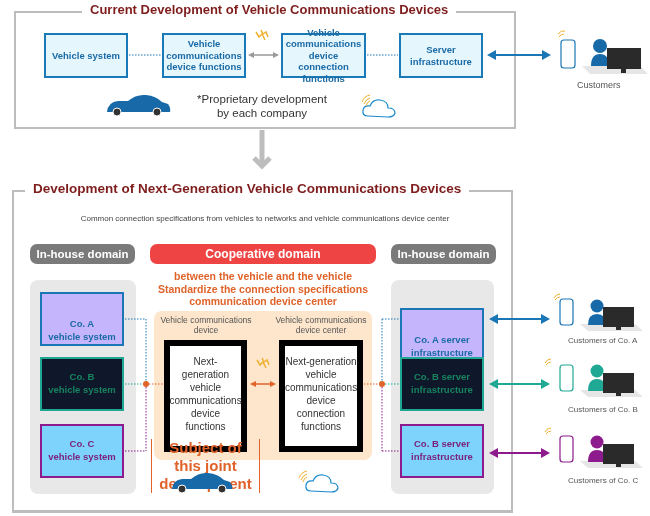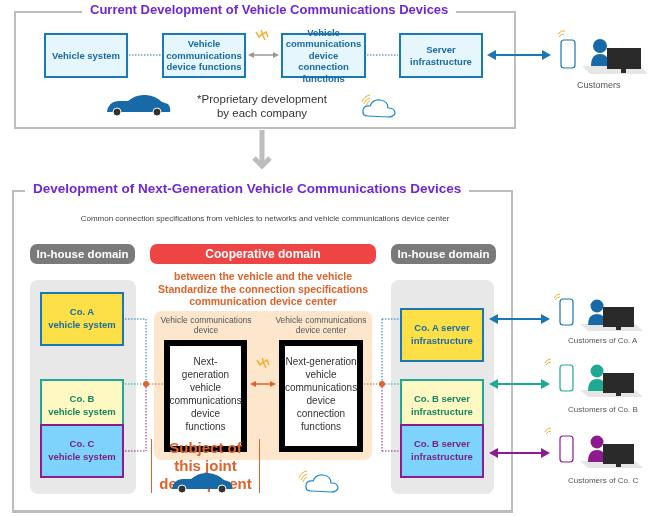--- a/index.html
+++ b/index.html
@@ -2,32 +2,32 @@
 <html><head>
 <meta charset="utf-8">
 <style>
   * { box-sizing: border-box; margin: 0; padding: 0; }
   html, body { width: 650px; height: 516px; background: #ffffff; overflow: hidden; }
   body { position: relative; font-family: "Liberation Sans", "DejaVu Sans", sans-serif; color: #333; }
   .abs { position: absolute; }
 
   
   .frame { position: absolute; border: 2px solid #bdbdbd; }
-  .frame-title { position: absolute; background: #fff; font-weight: bold; color: #6d28d9; white-space: nowrap; padding: 0 8px; text-align: center; }
+  .frame-title { position: absolute; background: #fff; font-weight: bold; color: #7f1d1d; white-space: nowrap; padding: 0 8px; text-align: center; }
 
   .box { position: absolute; display: flex; align-items: center; justify-content: center; text-align: center; font-weight: bold; line-height: 1.2; }
   .box-blue { background: #e6f6fd; border: 2px solid #1a7ab8; color: #1a6aa5; font-size: 9.5px; }
 
   .pill { position: absolute; color: #fff; font-weight: bold; display: flex; align-items: center; justify-content: center; border-radius: 7px; }
 
   .panel { position: absolute; background: #e8e8e8; border-radius: 8px; }
 
   .co-box { position: absolute; display: flex; align-items: center; justify-content: center; text-align: center; font-weight: bold; font-size: 9.5px; line-height: 1.35; }
-  .co-a { background: #fde047; border: 2px solid #1a76b5; color: #1a6aa5; }
-  .co-b { background: #fef9c3; border: 2px solid #1fa994; color: #17845f; margin-top: 22px; }
+  .co-a { background: #c4b5fd; border: 2px solid #1a76b5; color: #1a6aa5; align-items: flex-end; }
+  .co-b { background: #0f172a; border: 2px solid #1fa994; color: #17845f; }
   .co-c { background: #7dd3fc; border: 2px solid #8e1b8e; color: #7a1f7a; }
 
   .coop-bg { position: absolute; background: #fde6cc; border-radius: 8px; }
   .coop-label { position: absolute; font-size: 8.5px; color: #555; text-align: center; line-height: 1.15; }
   .white-box { position: absolute; background: #fff; border: 6px solid #000000; display: flex; flex-direction: column; align-items: center; justify-content: flex-start; text-align: center; font-size: 10px; color: #333; line-height: 1.3; }
 
   .cust-label { position: absolute; font-size: 8px; color: #555; white-space: nowrap; text-align: center; }
   svg { position: absolute; overflow: visible; }
 </style>
 </head>

